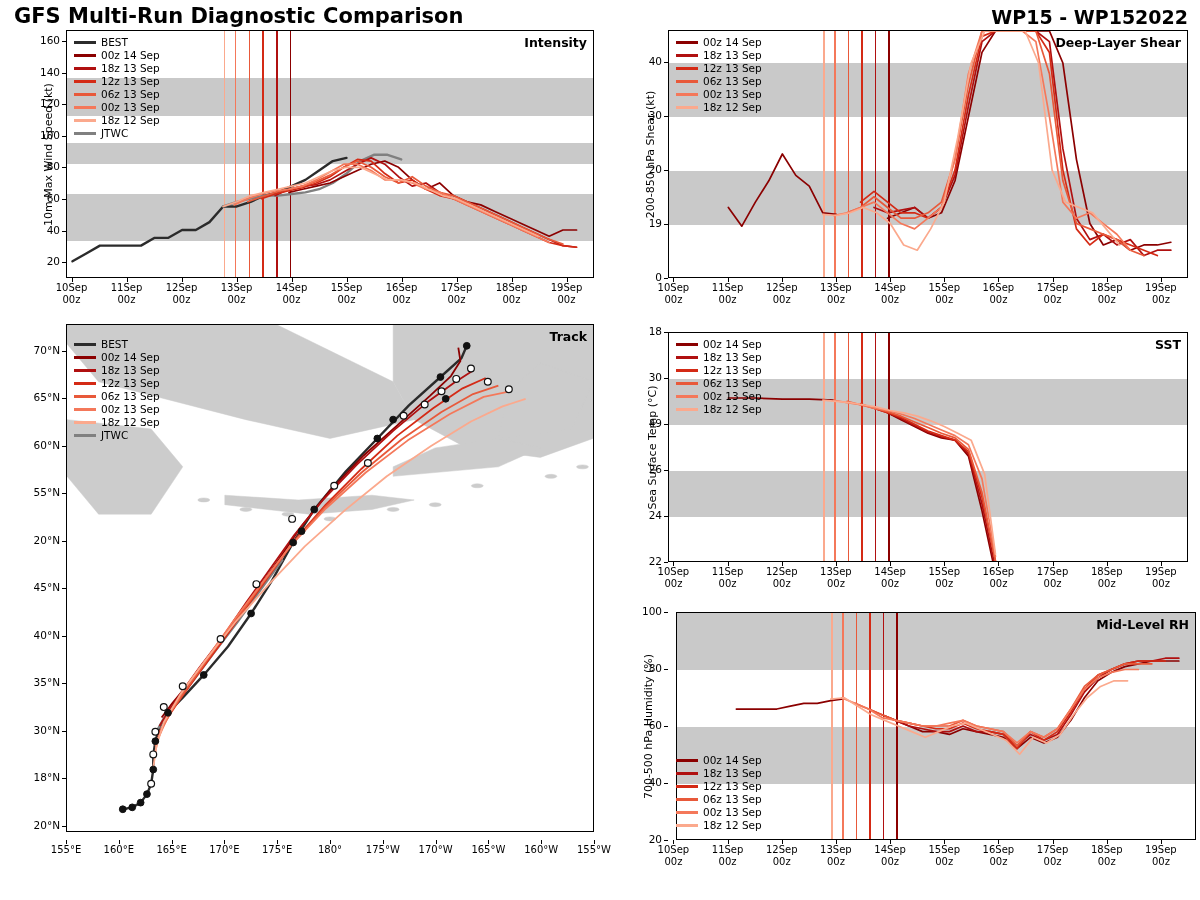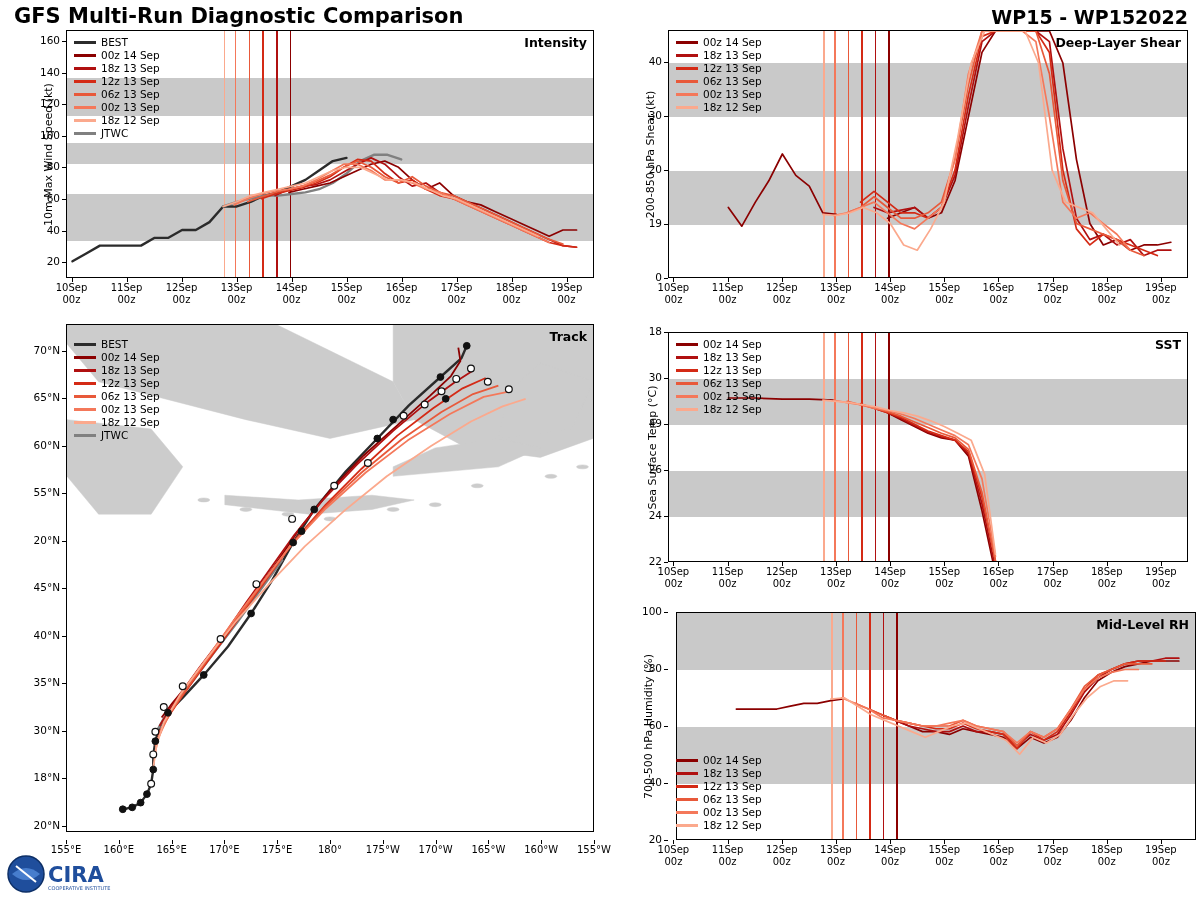--- a/index.html
+++ b/index.html
@@ -193,30 +193,20 @@
           <polyline points="205.8,102.6 219.4,108.3 232.9,114.0 246.5,116.8 260.0,119.7 273.5,119.7 287.1,114.0 300.6,119.7 314.2,119.7 327.7,122.5 341.3,134.0 354.8,122.5 368.3,128.3 381.9,122.5 395.4,102.6 409.0,79.8 422.5,65.5 436.0,57.0 449.6,51.3 463.1,48.4 476.7,48.4 490.2,45.6 503.8,45.6" fill="none" stroke="#b01010" stroke-width="1.7" stroke-linejoin="round" stroke-linecap="round"></polyline>
           <polyline points="192.3,96.9 205.8,102.6 219.4,108.3 232.9,111.1 246.5,114.0 260.0,116.8 273.5,116.8 287.1,111.1 300.6,116.8 314.2,119.7 327.7,122.5 341.3,136.8 354.8,119.7 368.3,128.3 381.9,119.7 395.4,99.8 409.0,77.0 422.5,62.7 436.0,57.0 449.6,51.3 463.1,48.4 476.7,48.4 490.2,48.4" fill="none" stroke="#d42a15" stroke-width="1.7" stroke-linejoin="round" stroke-linecap="round"></polyline>
           <polyline points="178.8,91.2 192.3,96.9 205.8,102.6 219.4,108.3 232.9,111.1 246.5,114.0 260.0,114.0 273.5,114.0 287.1,108.3 300.6,114.0 314.2,116.8 327.7,119.7 341.3,134.0 354.8,119.7 368.3,125.4 381.9,116.8 395.4,96.9 409.0,74.1 422.5,62.7 436.0,57.0 449.6,51.3 463.1,51.3 476.7,51.3" fill="none" stroke="#e8593a" stroke-width="1.7" stroke-linejoin="round" stroke-linecap="round"></polyline>
           <polyline points="165.2,85.5 178.8,91.2 192.3,96.9 205.8,105.5 219.4,108.3 232.9,111.1 246.5,114.0 260.0,114.0 273.5,111.1 287.1,108.3 300.6,114.0 314.2,116.8 327.7,119.7 341.3,131.1 354.8,119.7 368.3,125.4 381.9,116.8 395.4,96.9 409.0,77.0 422.5,65.5 436.0,59.9 449.6,57.0 463.1,57.0" fill="none" stroke="#f4785a" stroke-width="1.7" stroke-linejoin="round" stroke-linecap="round"></polyline>
           <polyline points="154.4,86.9 167.9,85.5 181.5,94.0 195.0,102.6 208.5,108.3 222.1,114.0 235.6,119.7 249.2,125.4 262.7,119.7 276.3,114.0 289.8,111.1 303.3,116.8 316.9,122.5 330.4,128.3 344.0,142.5 357.5,125.4 371.0,131.1 384.6,122.5 398.1,102.6 411.7,85.5 425.2,74.1 438.8,68.4 452.3,68.4" fill="none" stroke="#fba98d" stroke-width="1.7" stroke-linejoin="round" stroke-linecap="round"></polyline>
         </svg>
       </div>
     <div class="ylab" style="left:538px;top:720px;width:220px;text-align:center;transform:rotate(-90deg);">700-500 hPa Humidity (%)</div>
   </div>
 
-  <div class="cira">
-    <svg viewBox="0 0 112 44" width="112" height="44">
-      <circle cx="20" cy="22" r="18" fill="#1f4e9c"></circle>
-      <circle cx="20" cy="22" r="18" fill="none" stroke="#0d2f66" stroke-width="1.5"></circle>
-      <path d="M6 22 Q20 10 34 22 Q20 34 6 22 Z" fill="#4f86d6" opacity="0.85"></path>
-      <path d="M10 14 Q20 22 30 30" stroke="#ffffff" stroke-width="2" fill="none"></path>
-      <text x="42" y="30" font-family="DejaVu Sans, sans-serif" font-size="21" font-weight="bold" fill="#1f4e9c">CIRA</text>
-      <text x="42" y="38" font-family="DejaVu Sans, sans-serif" font-size="5" fill="#1f4e9c">COOPERATIVE INSTITUTE</text>
-    </svg>
-  </div>
 
 <div class="ytick" style="left: 26px; width: 34px; top: 255.204px;">20</div>
     <div style="position: absolute; left: 62px; top: 262.204px; width: 4px; height: 1px; background: rgb(0, 0, 0);"></div>
     <div class="ytick" style="left: 26px; width: 34px; top: 223.611px;">40</div>
     <div style="position: absolute; left: 62px; top: 230.611px; width: 4px; height: 1px; background: rgb(0, 0, 0);"></div>
     <div class="ytick" style="left: 26px; width: 34px; top: 192.019px;">60</div>
     <div style="position: absolute; left: 62px; top: 199.019px; width: 4px; height: 1px; background: rgb(0, 0, 0);"></div>
     <div class="ytick" style="left: 26px; width: 34px; top: 160.427px;">80</div>
     <div style="position: absolute; left: 62px; top: 167.427px; width: 4px; height: 1px; background: rgb(0, 0, 0);"></div>
     <div class="ytick" style="left: 26px; width: 34px; top: 128.834px;">100</div>

